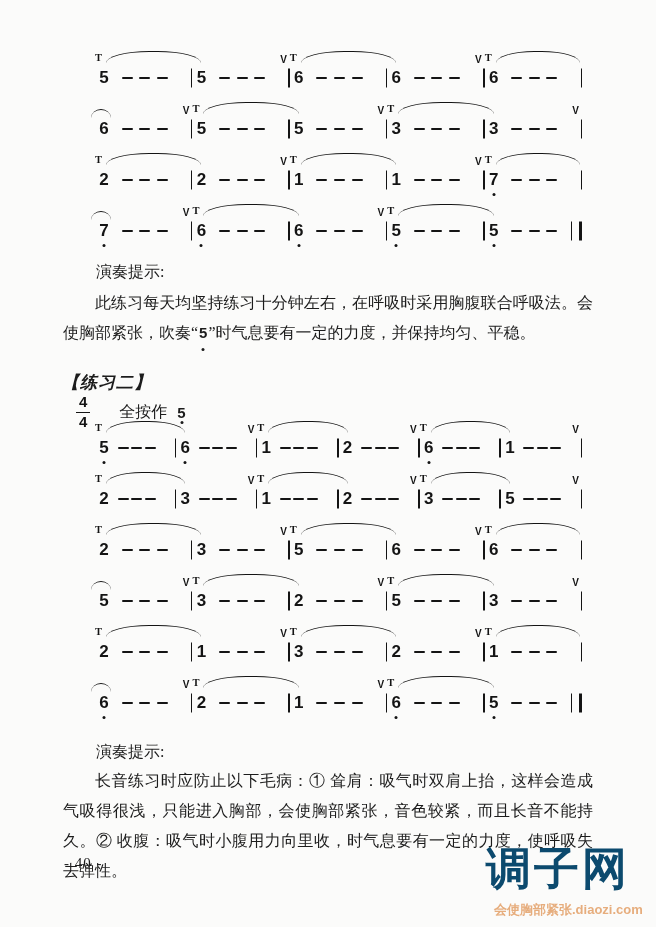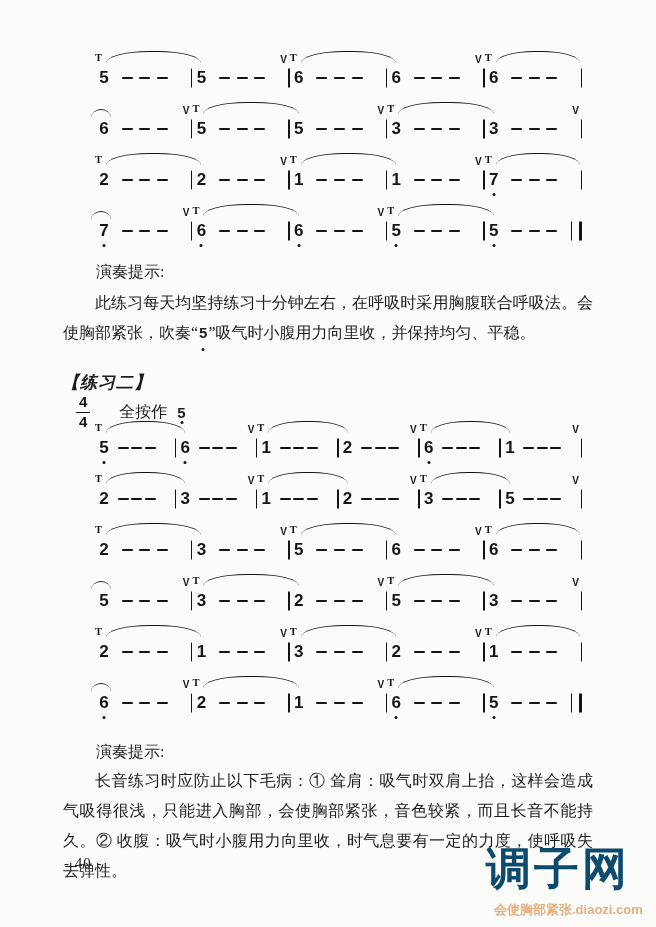--- a/index.html
+++ b/index.html
@@ -255,21 +255,21 @@
             <span class="dash"></span>
             <span class="dash"></span>
           </span>
           <span class="bar final"></span>
         </div>
       </div>
     </div>
 
   <div class="tips-heading" style="top:262px;">演奏提示:</div>
   <p class="para" style="top:288px;">
-    <span>此练习每天均坚持练习十分钟左右，在呼吸时采用胸腹联合呼吸法。会使胸部紧张，吹奏“</span><span class="inline-note">5</span><span>”吸气时小腹用力向里收，并保持均匀、平稳。</span>
+    <span>此练习每天均坚持练习十分钟左右，在呼吸时采用胸腹联合呼吸法。会使胸部紧张，吹奏“</span><span class="inline-note">5</span><span>”时气息要有一定的力度，并保持均匀、平稳。</span>
   </p>
 
   <div class="ex2-heading">【练习二】</div>
   <div class="sig-row">
     <div class="timesig">
       <div class="ts-top">4</div>
       <div class="ts-bot">4</div>
     </div>
     <div class="key-label">全按作</div>
     <div class="inline-note key-note">5</div>

